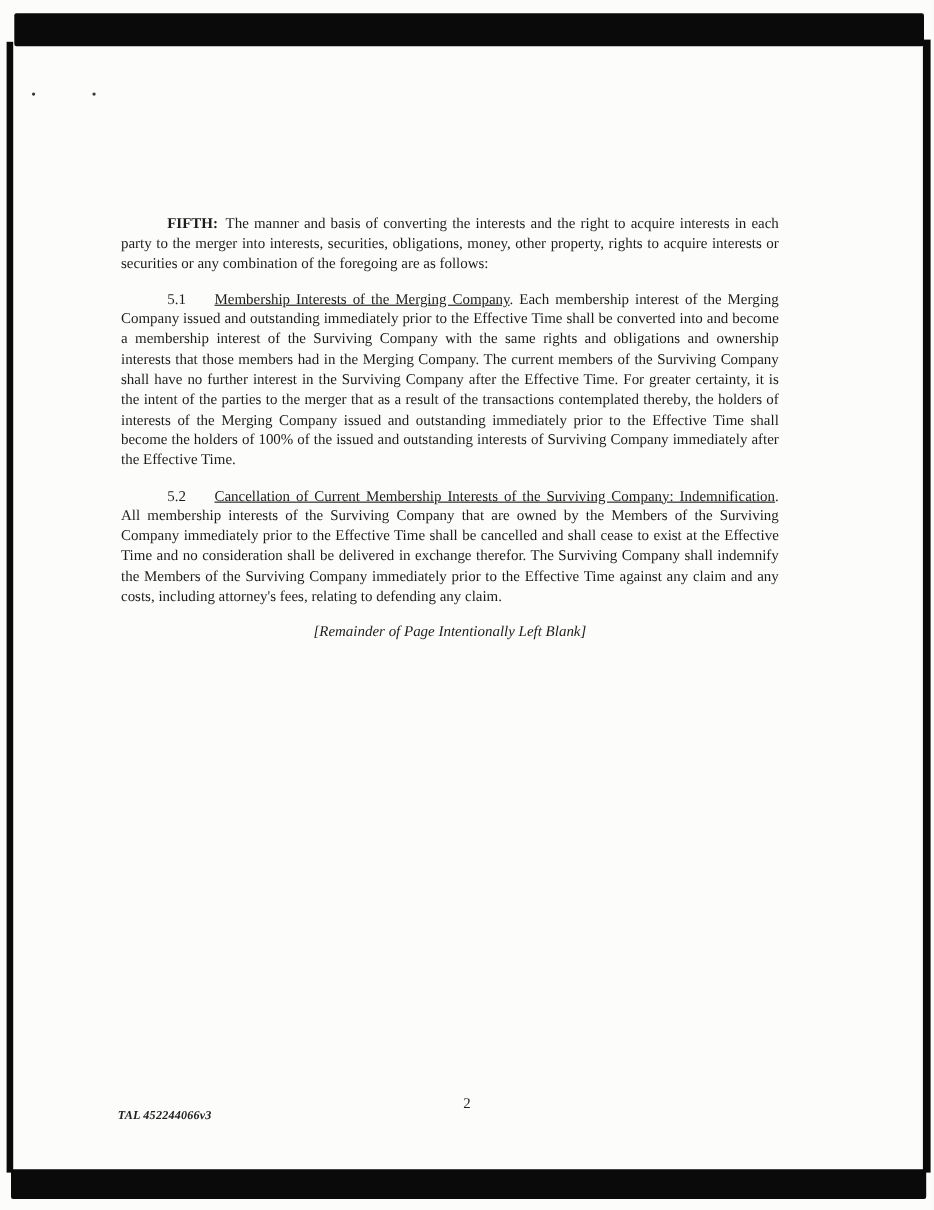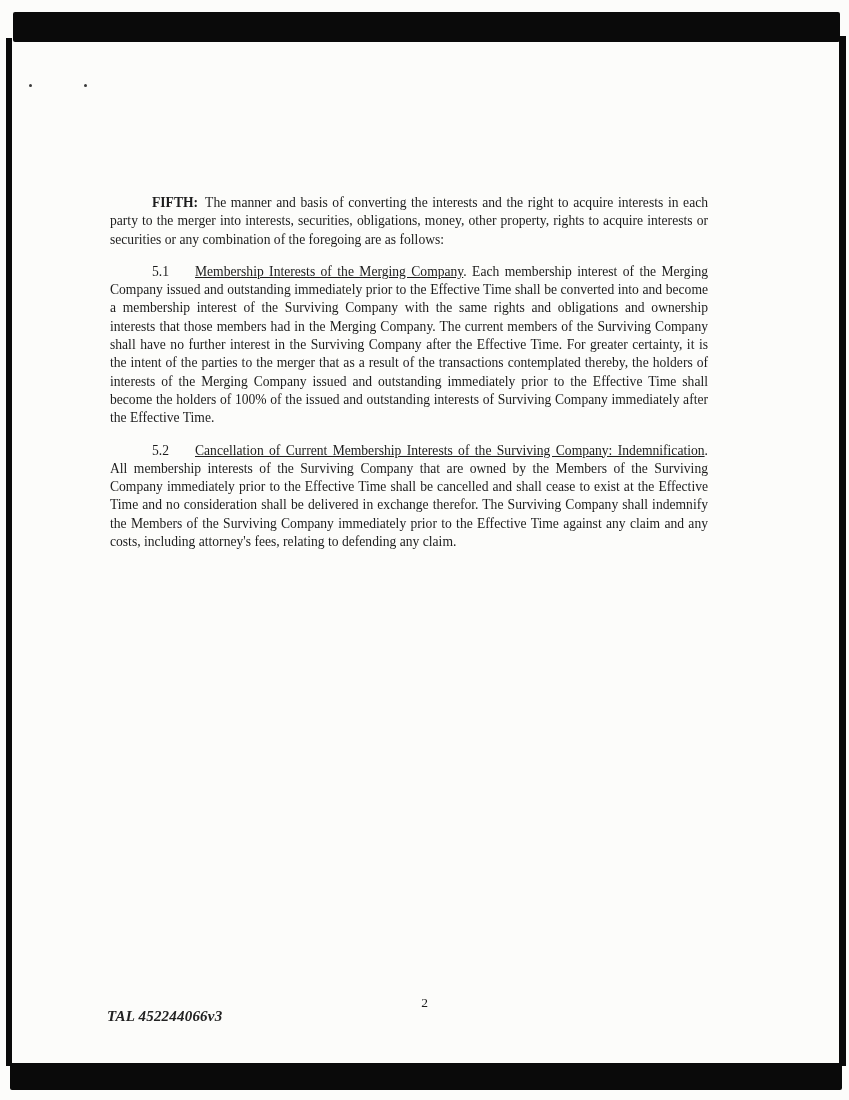--- a/index.html
+++ b/index.html
@@ -71,21 +71,21 @@
   .page-number {
     position: absolute;
     left: 0; top: 995px;
     width: 100%;
     text-align: center;
     font-size: 13.5px;
   }
   .doc-footer {
     position: absolute;
     left: 107px; top: 1008px;
-    font-size: 15px;
+    font-size: 11px;
     font-style: italic;
     font-weight: bold;
     letter-spacing: 0.2px;
     color: #222;
   }
 </style>
 </head>
 <body>
 
 <div class="page">
@@ -98,20 +98,21 @@
   <div class="speck s2"></div>
 
   <div class="content">
 
     <p><span class="b">FIFTH:</span><span class="gap-sm">The manner and basis of converting the interests and the right to acquire interests in each party to the merger into interests, securities, obligations, money, other property, rights to acquire interests or securities or any combination of the foregoing are as follows:</span></p>
 
     <p><span>5.1</span><span class="u gap-md">Membership Interests of the Merging Company</span><span>. Each membership interest of the Merging Company issued and outstanding immediately prior to the Effective Time shall be converted into and become a membership interest of the Surviving Company with the same rights and obligations and ownership interests that those members had in the Merging Company. The current members of the Surviving Company shall have no further interest in the Surviving Company after the Effective Time. For greater certainty, it is the intent of the parties to the merger that as a result of the transactions contemplated thereby, the holders of interests of the Merging Company issued and outstanding immediately prior to the Effective Time shall become the holders of 100% of the issued and outstanding interests of Surviving Company immediately after the Effective Time.</span></p>
 
     <p><span>5.2</span><span class="u gap-md">Cancellation of Current Membership Interests of the Surviving Company: Indemnification</span><span>. All membership interests of the Surviving Company that are owned by the Members of the Surviving Company immediately prior to the Effective Time shall be cancelled and shall cease to exist at the Effective Time and no consideration shall be delivered in exchange therefor. The Surviving Company shall indemnify the Members of the Surviving Company immediately prior to the Effective Time against any claim and any costs, including attorney's fees, relating to defending any claim.</span></p>
 
+    <p class="remainder">[Remainder of Page Intentionally Left Blank]</p>
 
   </div>
 
   <div class="page-number">2</div>
 
   <div class="doc-footer">TAL 452244066v3</div>
 
 </div>
 
 </body></html>

